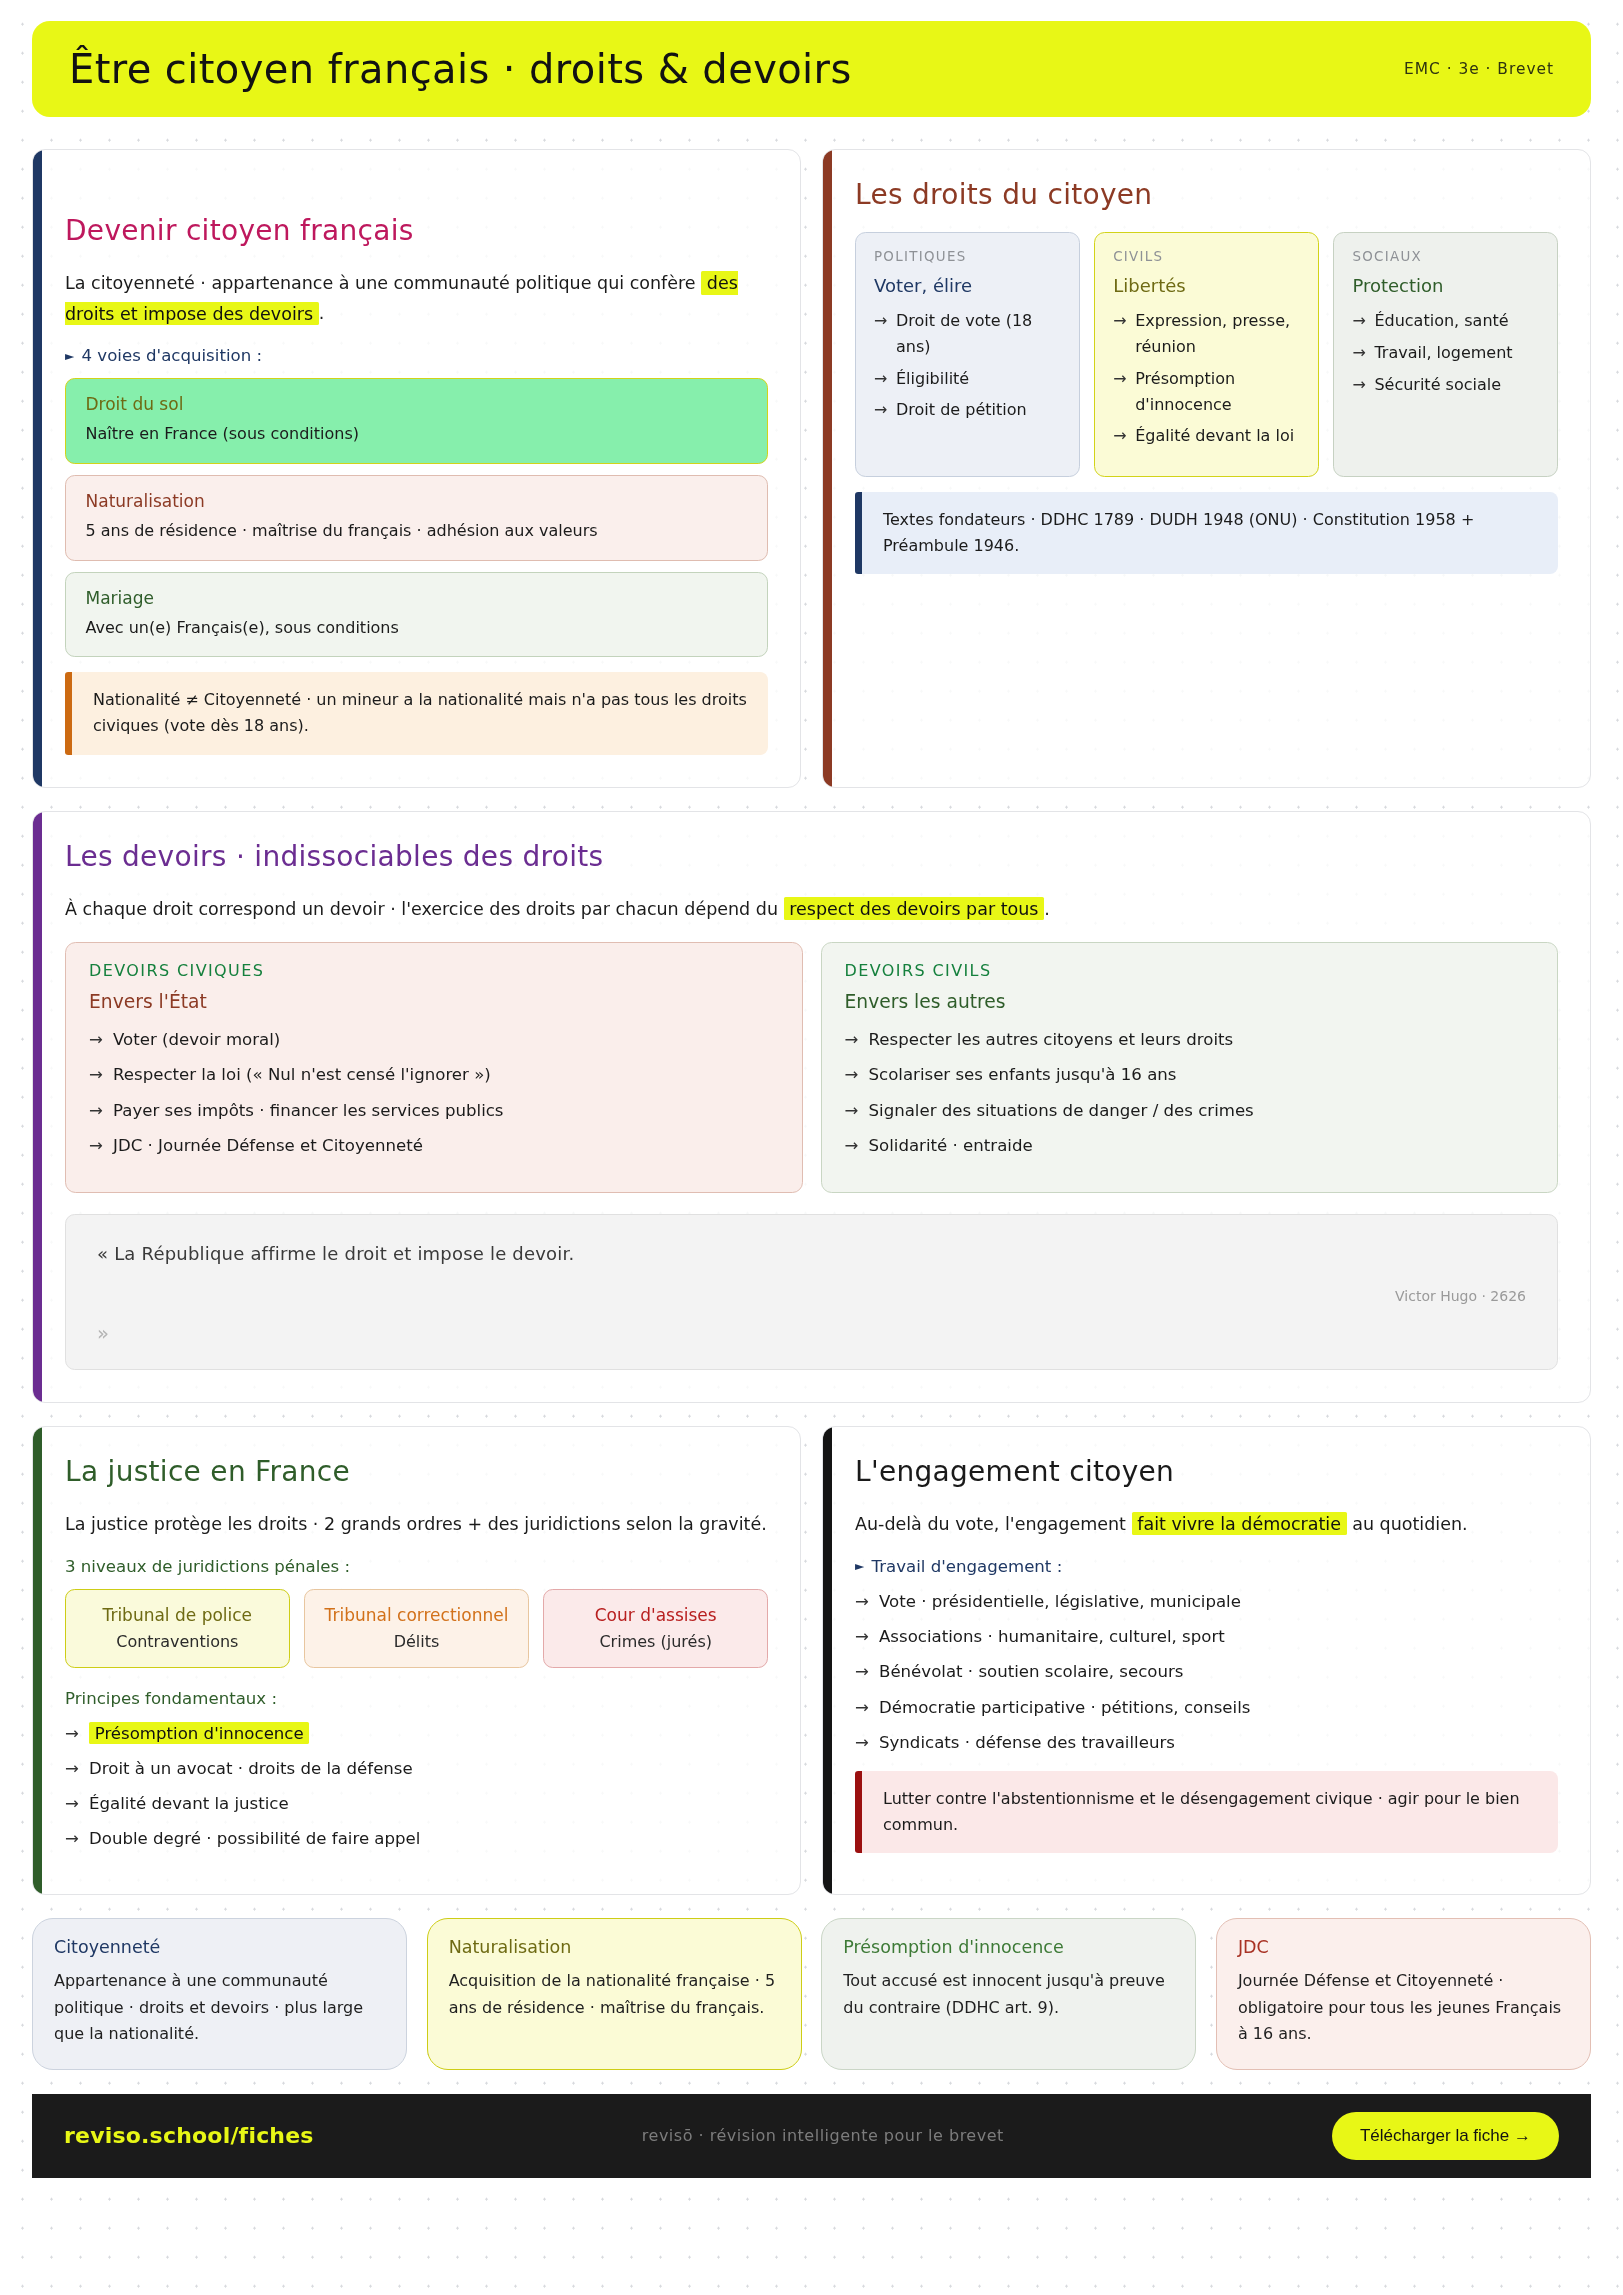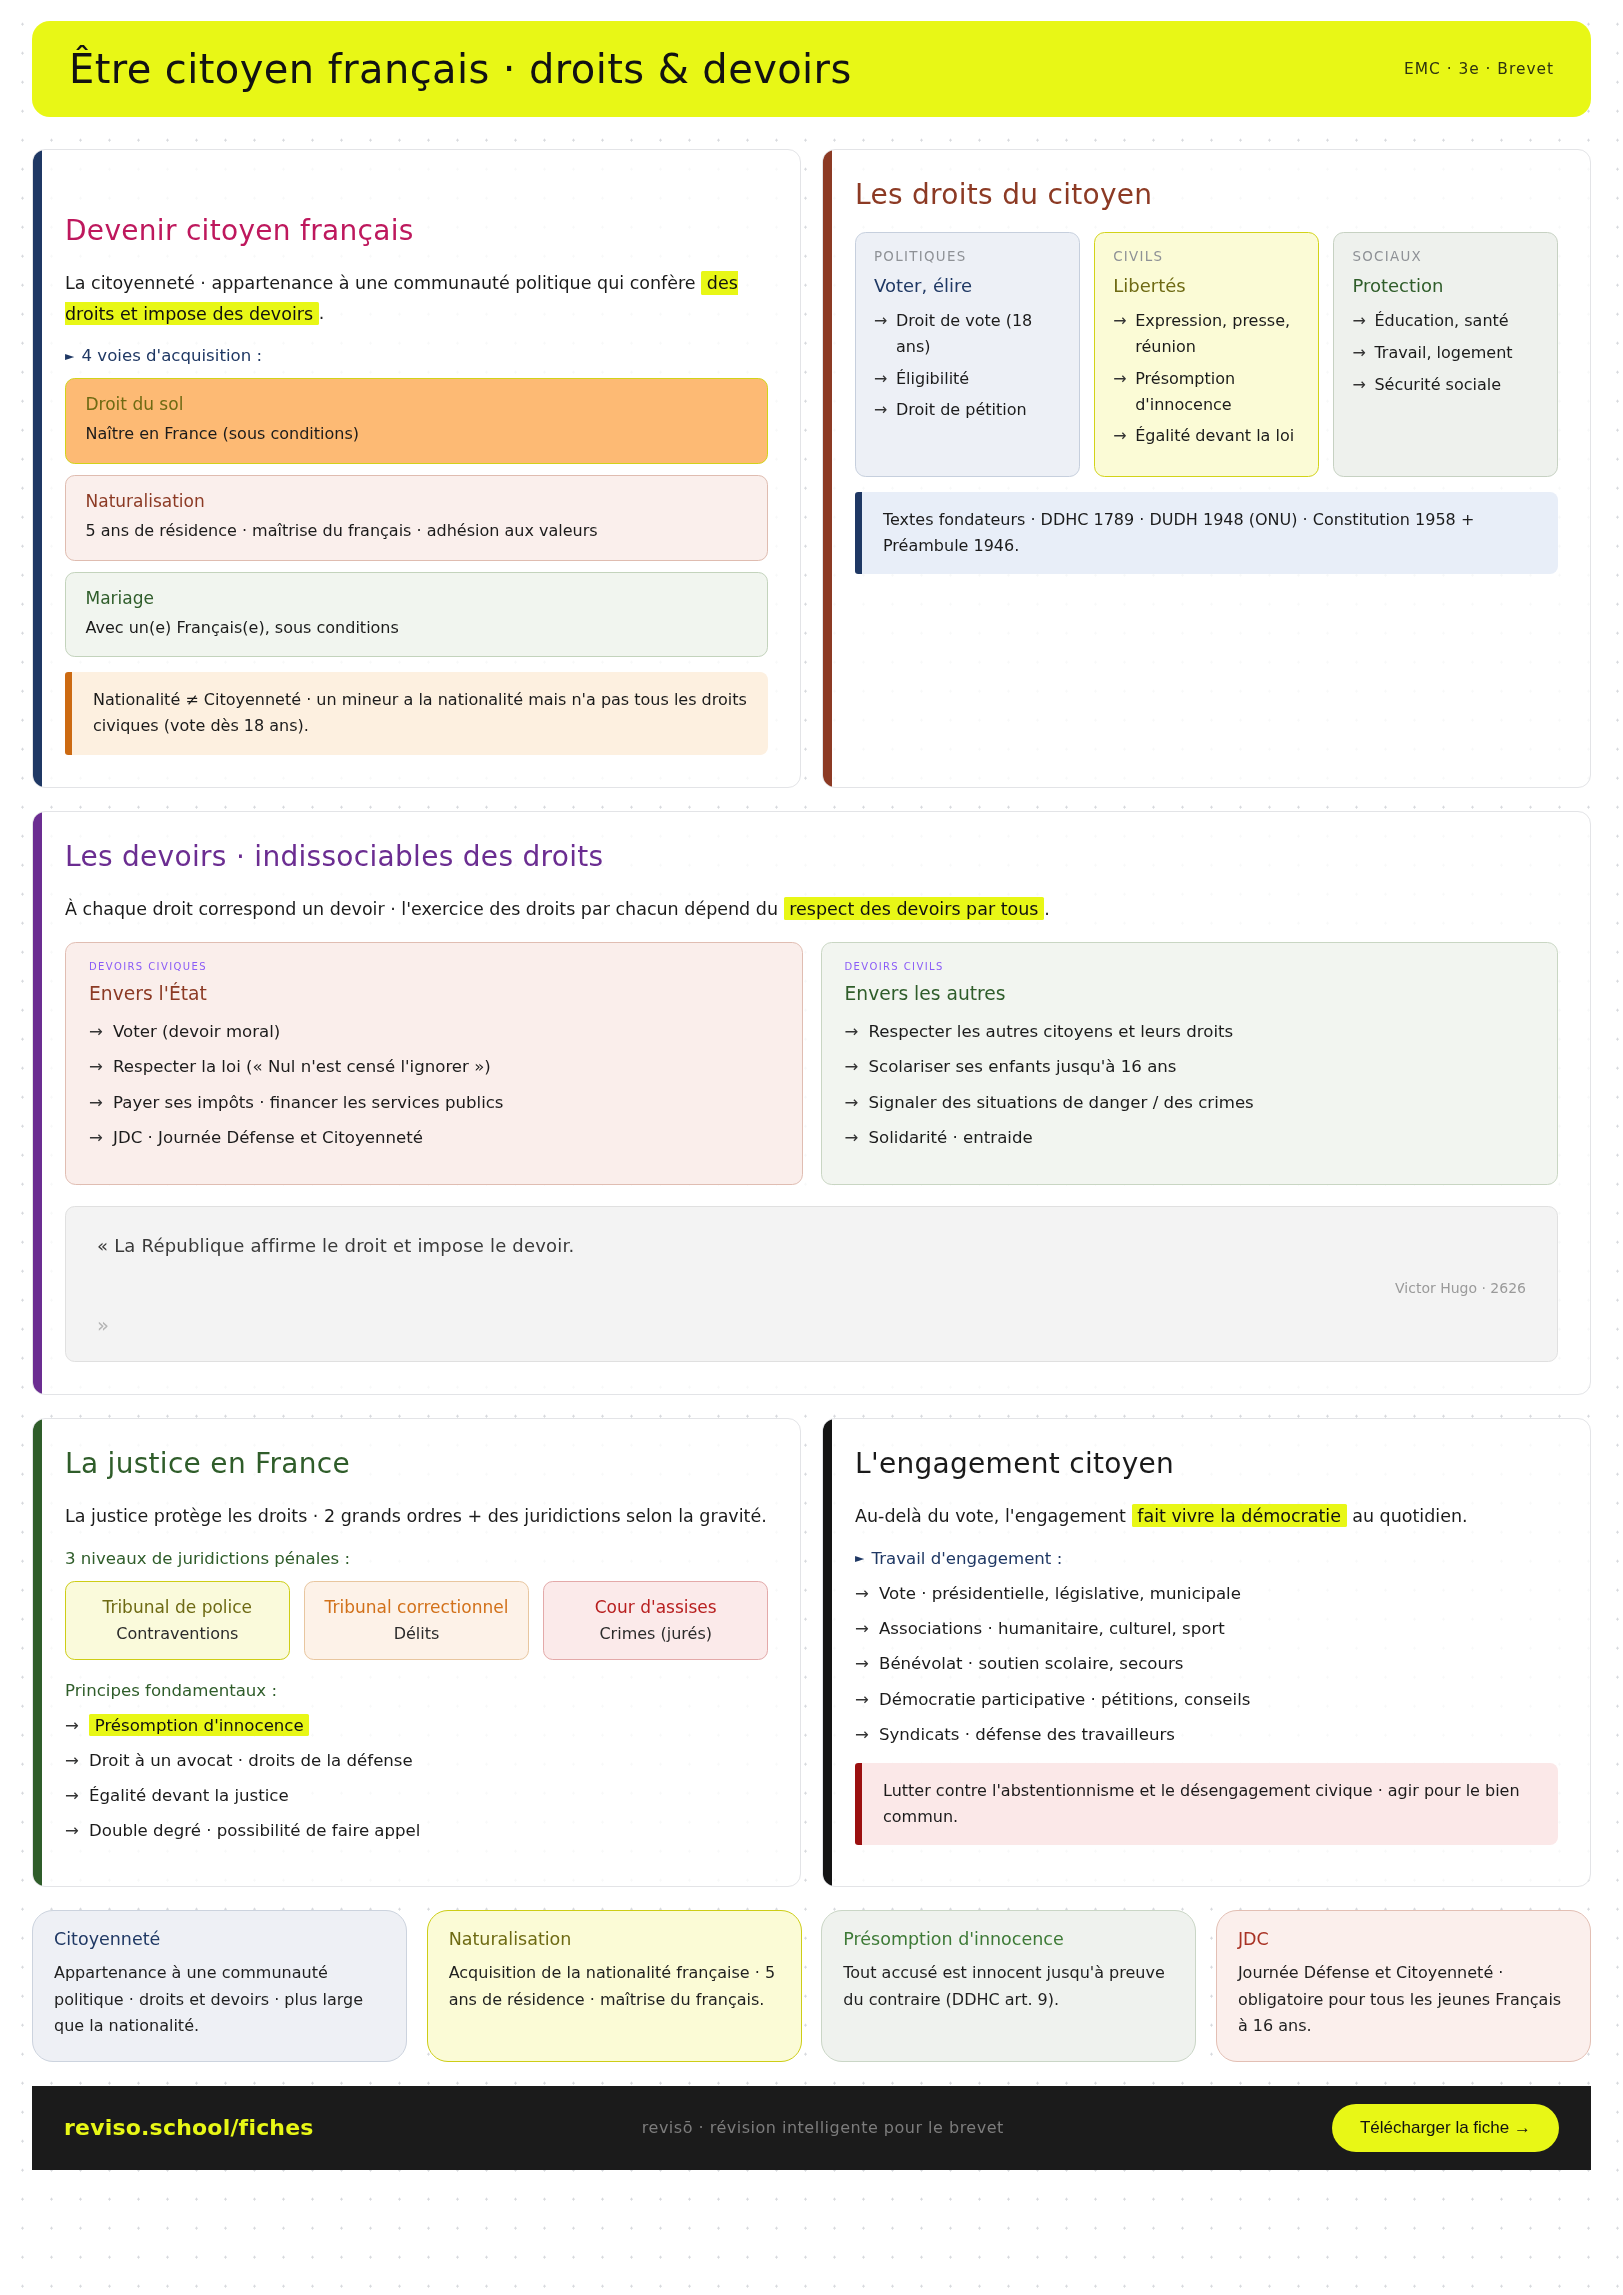--- a/index.html
+++ b/index.html
@@ -110,21 +110,21 @@
   
   .tint-box {
     border-radius: 9.7px;
     padding: 14.6px 19.5px 16px 19.5px;
     margin-bottom: 11.4px;
     border: 1.2px solid transparent;
   }
   .tint-box .tb-title { font-size: 17px; margin-bottom: 7.3px; }
   .tint-box .tb-body  { font-size: 16px; color: #1b1b1b; line-height: 1.6; }
 
-  .box-yellow { background: #fdba74; border-color: #d2d318; }
+  .box-yellow { background: #86efac; border-color: #d2d318; }
   .box-yellow .tb-title { color: #6e6a13; }
   .box-blue   { background: #eef1f7; border-color: #c3cede; }
   .box-blue .tb-title { color: #1f3864; }
   .box-red    { background: #faefec; border-color: #dfbcb0; }
   .box-red .tb-title { color: #8c3a24; }
   .box-greenl { background: #f1f5ef; border-color: #c3d3bc; }
   .box-greenl .tb-title { color: #2f5d2a; }
 
   
   .callout {
@@ -178,22 +178,22 @@
 
   
   .cards-2 { display: flex; gap: 18px; margin-top: 6.5px; }
   .duty-card {
     flex: 1;
     border-radius: 10.6px;
     padding: 18px 23px 23px 23px;
     border: 1.2px solid transparent;
   }
   .duty-card .kicker {
-    font-size: 10px; letter-spacing: 1.4px;
-    color: #8b5cf6; margin-bottom: 11.4px;
+    font-size: 16px; letter-spacing: 1.4px;
+    color: #15803d; margin-bottom: 11.4px;
   }
   .duty-card .dc-title { font-size: 18.7px; margin-bottom: 14.6px; }
   .duty-card ul { list-style: none; }
   .duty-card li {
     font-size: 16.6px; color: #1b1b1b; line-height: 1.6;
     margin-bottom: 9px; padding-left: 24px; position: relative;
   }
   .duty-card li::before {
     content: "\2192"; position: absolute; left: 0; top: 0; color: #333;
   }

